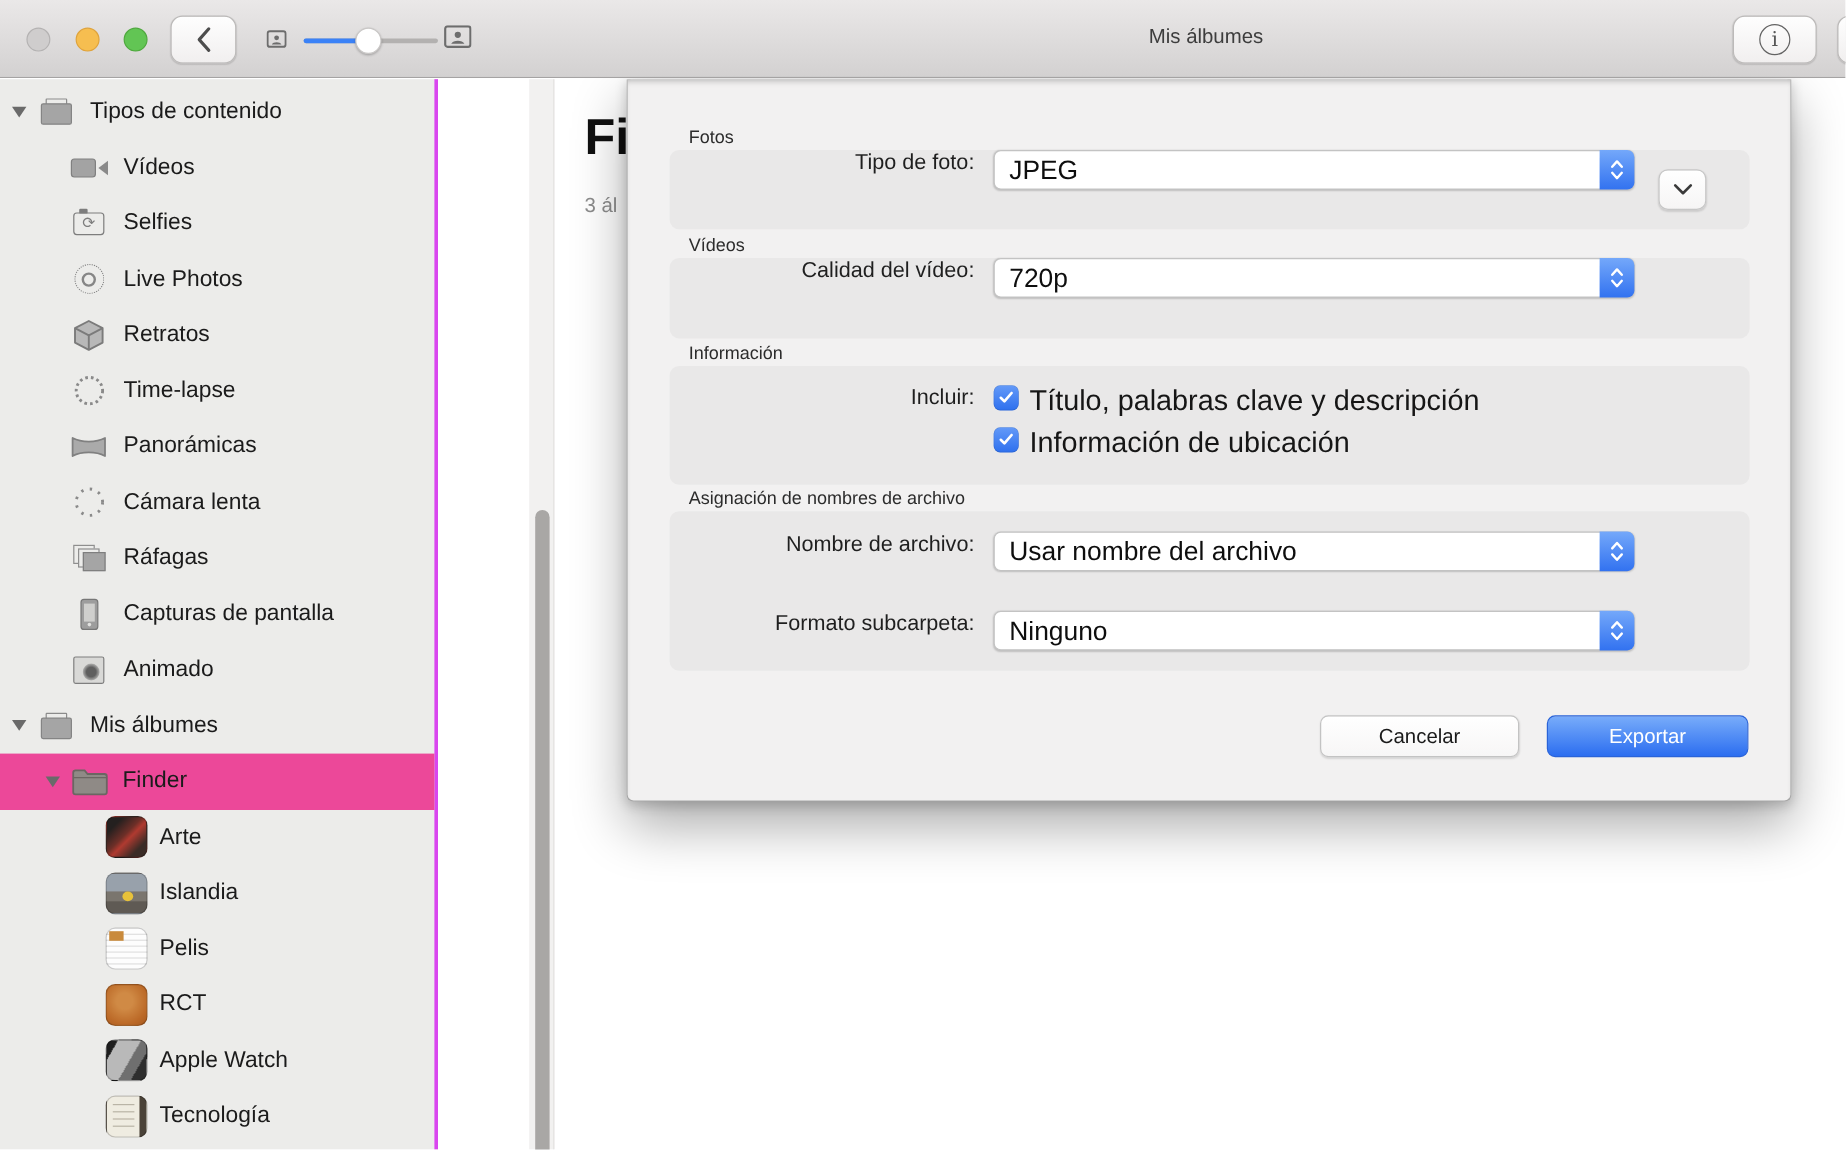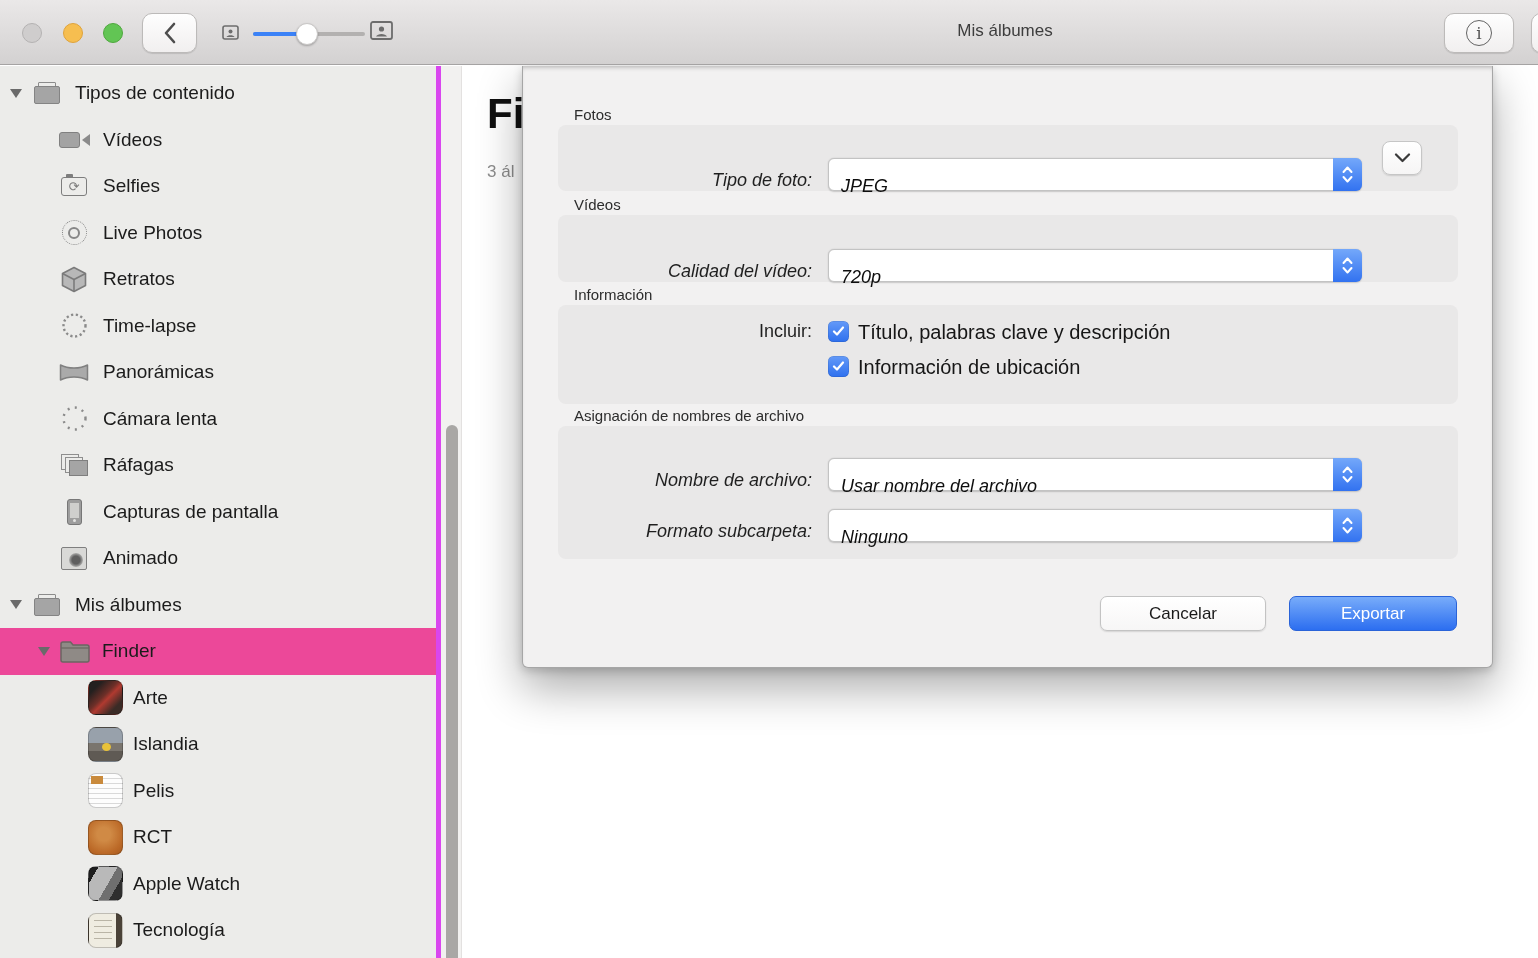--- a/index.html
+++ b/index.html
@@ -47,22 +47,22 @@
     position:absolute; top:0; width:22px; height:22px; border-radius:50%;
     background:#fff; border:1px solid #c9c7c6; box-shadow:0 1px 2px rgba(0,0,0,0.25);
   }
   #window-title {
     position:absolute; top:21px; left:870px; width:270px; text-align:center;
     font-size:17px; color:#3d3d3d;
   }
 
   
   #sidebar {
-    position:absolute; top:66px; left:0; width:441px; bottom:0;
-    background:#ececea; border-right:5px solid #d946ef; padding-top:4px; z-index:1;
+    position:absolute; top:66px; left:0; width:365px; bottom:0;
+    background:#ececea; border-right:3px solid #d946ef; padding-top:4px; z-index:1;
   }
   .srow { height:46.5px; display:flex; align-items:center; font-size:19px; color:#1b1b1b; }
   .srow.header { padding-left:10px; }
   .srow.lvl1   { padding-left:58px; }
   .srow.finder { padding-left:38px; }
   .srow.alb2   { padding-left:88px; }
   .srow.alb1   { padding-left:88px; }
   .srow.sel    { background:#ec4899; }
   .tri {
     width:0; height:0; border-left:6.5px solid transparent; border-right:6.5px solid transparent;
@@ -125,48 +125,48 @@
   #dialog {
     position:absolute; left:522px; top:66px; width:971px; height:602px;
     background:#f2f1f1; border:1px solid #a6a6a6; border-top:none;
     border-radius:0 0 6px 6px;
     box-shadow:0 20px 45px rgba(0,0,0,0.33), 0 3px 10px rgba(0,0,0,0.18),
                inset 0 4px 5px -3px rgba(0,0,0,0.28);
     z-index:20;
   }
   .sec-label { position:absolute; left:51px; font-size:15px; color:#2c2c2c; }
   .gbox { position:absolute; left:35px; width:900px; background:#e9e8e8; border-radius:8px; }
-  .grow { position:absolute; left:0; right:0; display:flex; align-items:flex-end;font-style:italic; }
+  .grow { position:absolute; left:0; right:0; display:flex; align-items:flex-start; }
   .rowlabel { width:254px; text-align:right; font-size:18px; color:#1f1f1f; flex:0 0 auto; }
   .popup {
     position:relative; margin-left:16px; width:534px; height:33px;
     background:#fff; border:1px solid #c3c3c3; border-radius:6px;
     box-shadow:0 0.5px 1.5px rgba(0,0,0,0.18);
   }
-  .popup .val { position:absolute; left:12px; top:12px; line-height:31px; font-size:18px; color:#0e0e0e; }
+  .popup .val { position:absolute; left:12px; top:0; line-height:31px; font-size:22px; color:#0e0e0e; }
   .popup .cap {
     position:absolute; top:-1px; right:-1px; bottom:-1px; width:29px;
     background:linear-gradient(#74a8fa,#3272f0); border-radius:0 6px 6px 0;
     display:flex; align-items:center; justify-content:center;
   }
   .morebtn {
     position:absolute; left:824px; top:16px; width:40px; height:34px;
     background:linear-gradient(#ffffff,#f6f5f5); border:1px solid #c6c6c6; border-radius:8px;
     box-shadow:0 1px 1.5px rgba(0,0,0,0.12);
     display:flex; align-items:center; justify-content:center;
   }
   .cbrow { display:flex; align-items:flex-start; height:35px; }
   .cbspacer { width:254px; flex:0 0 auto; }
   .checkbox {
     width:21px; height:21px; margin-left:16px; border-radius:5.5px;
     background:linear-gradient(#649af8,#2e70ee);
     box-shadow:inset 0 0 0 0.5px rgba(0,0,0,0.15);
     display:flex; align-items:center; justify-content:center; flex:0 0 auto;
   }
-  .cblabel { margin-left:9px; font-size:20px; color:#161616; }
+  .cblabel { margin-left:9px; font-size:24px; color:#161616; }
   .dlg-buttons { position:absolute; top:530px; right:35px; display:flex; gap:23px; }
   .btn {
     height:35px; border-radius:7px; font-size:17px;
     display:flex; align-items:center; justify-content:center;
   }
   .btn.cancel {
     width:166px; background:linear-gradient(#ffffff,#f7f6f6);
     border:1px solid #c3c3c3; color:#1a1a1a; box-shadow:0 1px 1.5px rgba(0,0,0,0.12);
   }
   .btn.export {

